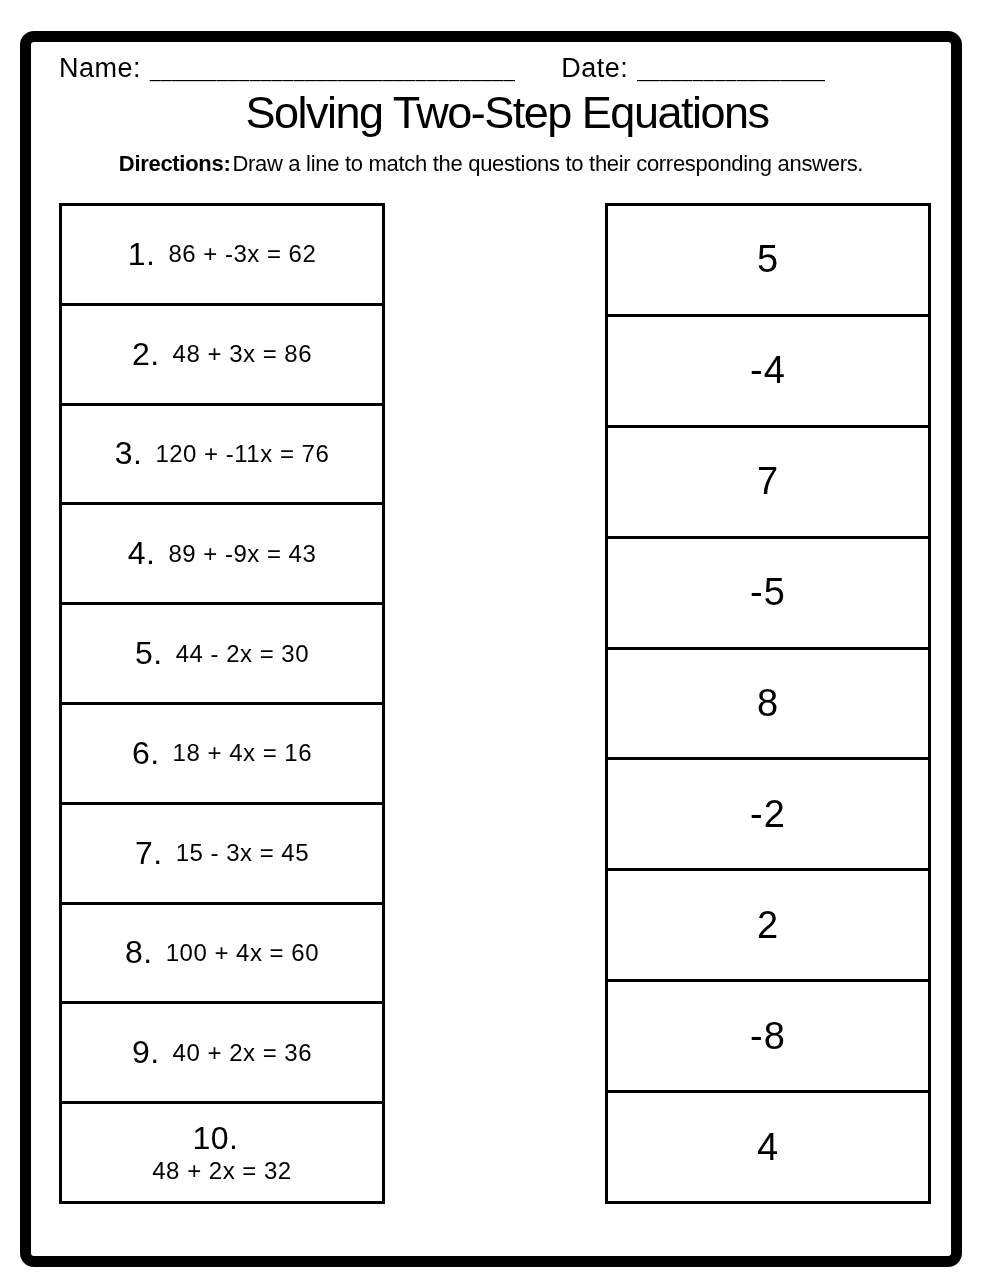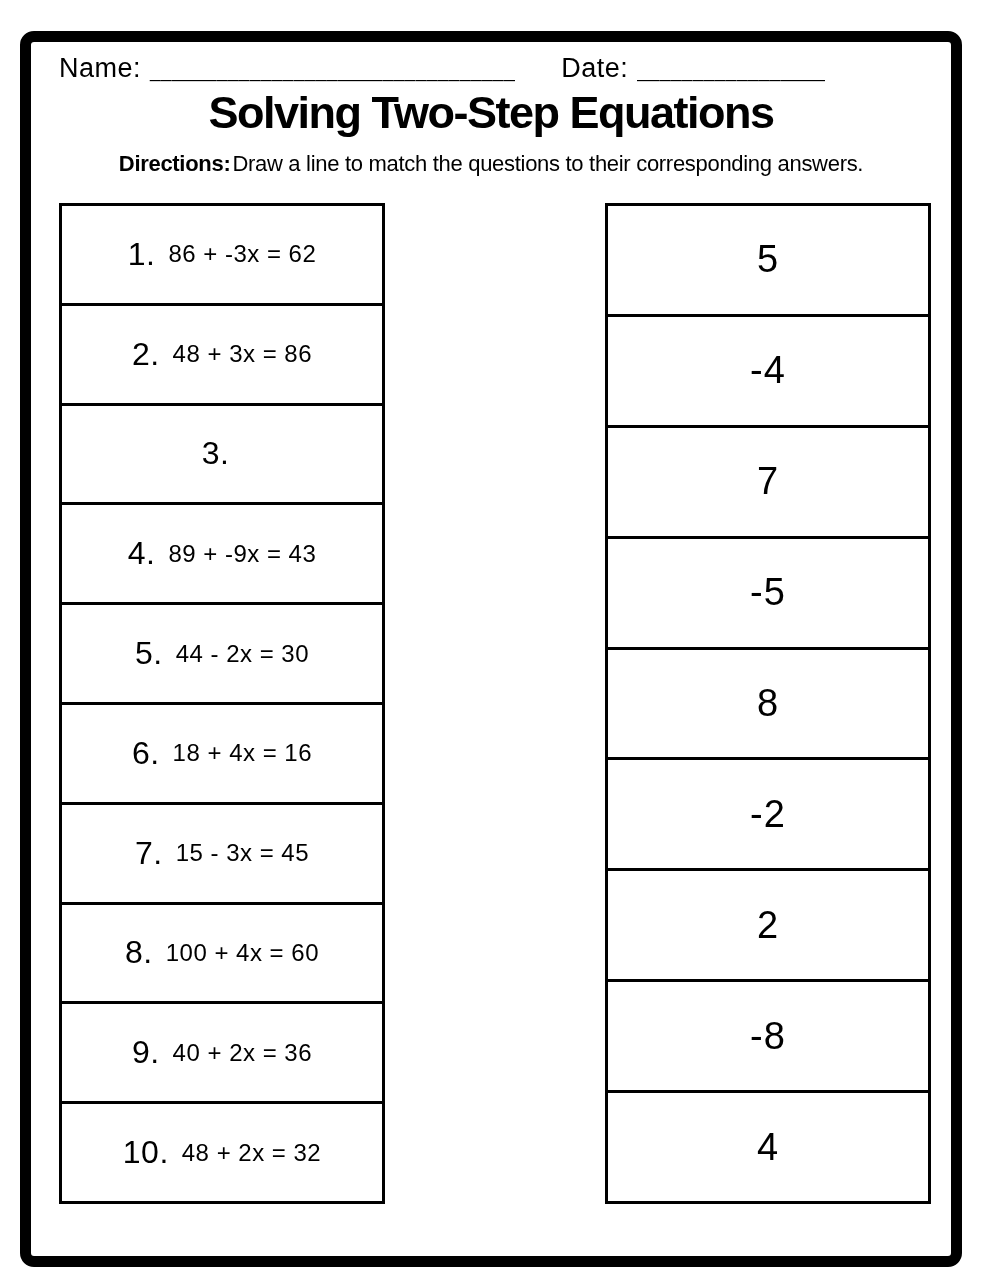--- a/index.html
+++ b/index.html
@@ -23,24 +23,24 @@
     position: absolute;
     left: 28px; top: 13px;
     white-space: nowrap;
     line-height: 1;
   }
   .hdr-label { font-size: 27px; letter-spacing: 0.5px; }
   .blank-line { font-size: 19px; letter-spacing: 0.5px; margin-left: 9px; }
   .date-label { margin-left: 46px; }
   .title {
     position: absolute;
-    top: 46px; left: 0; width: 100%;
+    top: 46px; left: 16px; width: 100%;
     text-align: center;
     font-size: 45px;
-    font-weight: bold;
+    font-weight: normal;
     letter-spacing: -1.5px;
     line-height: 1.1;
   }
   .directions {
     position: absolute;
     top: 109px; left: 0; width: 100%;
     text-align: center;
     font-size: 22px;
     letter-spacing: -0.3px;
     line-height: 1.2;
@@ -58,21 +58,21 @@
   .questions-table { left: 28px; }
   .answers-table { left: 574px; }
   .cell {
     flex: 1;
     border-bottom: 3px solid #000;
     display: flex;
     align-items: center;
     justify-content: center;
     white-space: nowrap;
   }
-  .cell:last-child { border-bottom: none; }
+  .cell:last-child { border-bottom: none; flex-direction: column; }
   .q-num { font-size: 32px; margin-right: 13px; letter-spacing: 0.5px; }
   .q-eq  { font-size: 24px; letter-spacing: 0.5px; }
   .a-val { font-size: 38px; letter-spacing: 1px; }
 </style>
 </head>
 <body>
 
 <div class="frame">
 
   <div class="header-row">
@@ -87,20 +87,21 @@
     <div class="cell">
         <span class="q-num">1.</span>
         <span class="q-eq">86 + -3x = 62</span>
       </div>
     <div class="cell">
         <span class="q-num">2.</span>
         <span class="q-eq">48 + 3x = 86</span>
       </div>
     <div class="cell">
         <span class="q-num">3.</span>
+        <span class="q-eq">120 + -11x = 76</span>
       </div>
     <div class="cell">
         <span class="q-num">4.</span>
         <span class="q-eq">89 + -9x = 43</span>
       </div>
     <div class="cell">
         <span class="q-num">5.</span>
         <span class="q-eq">44 - 2x = 30</span>
       </div>
     <div class="cell">

